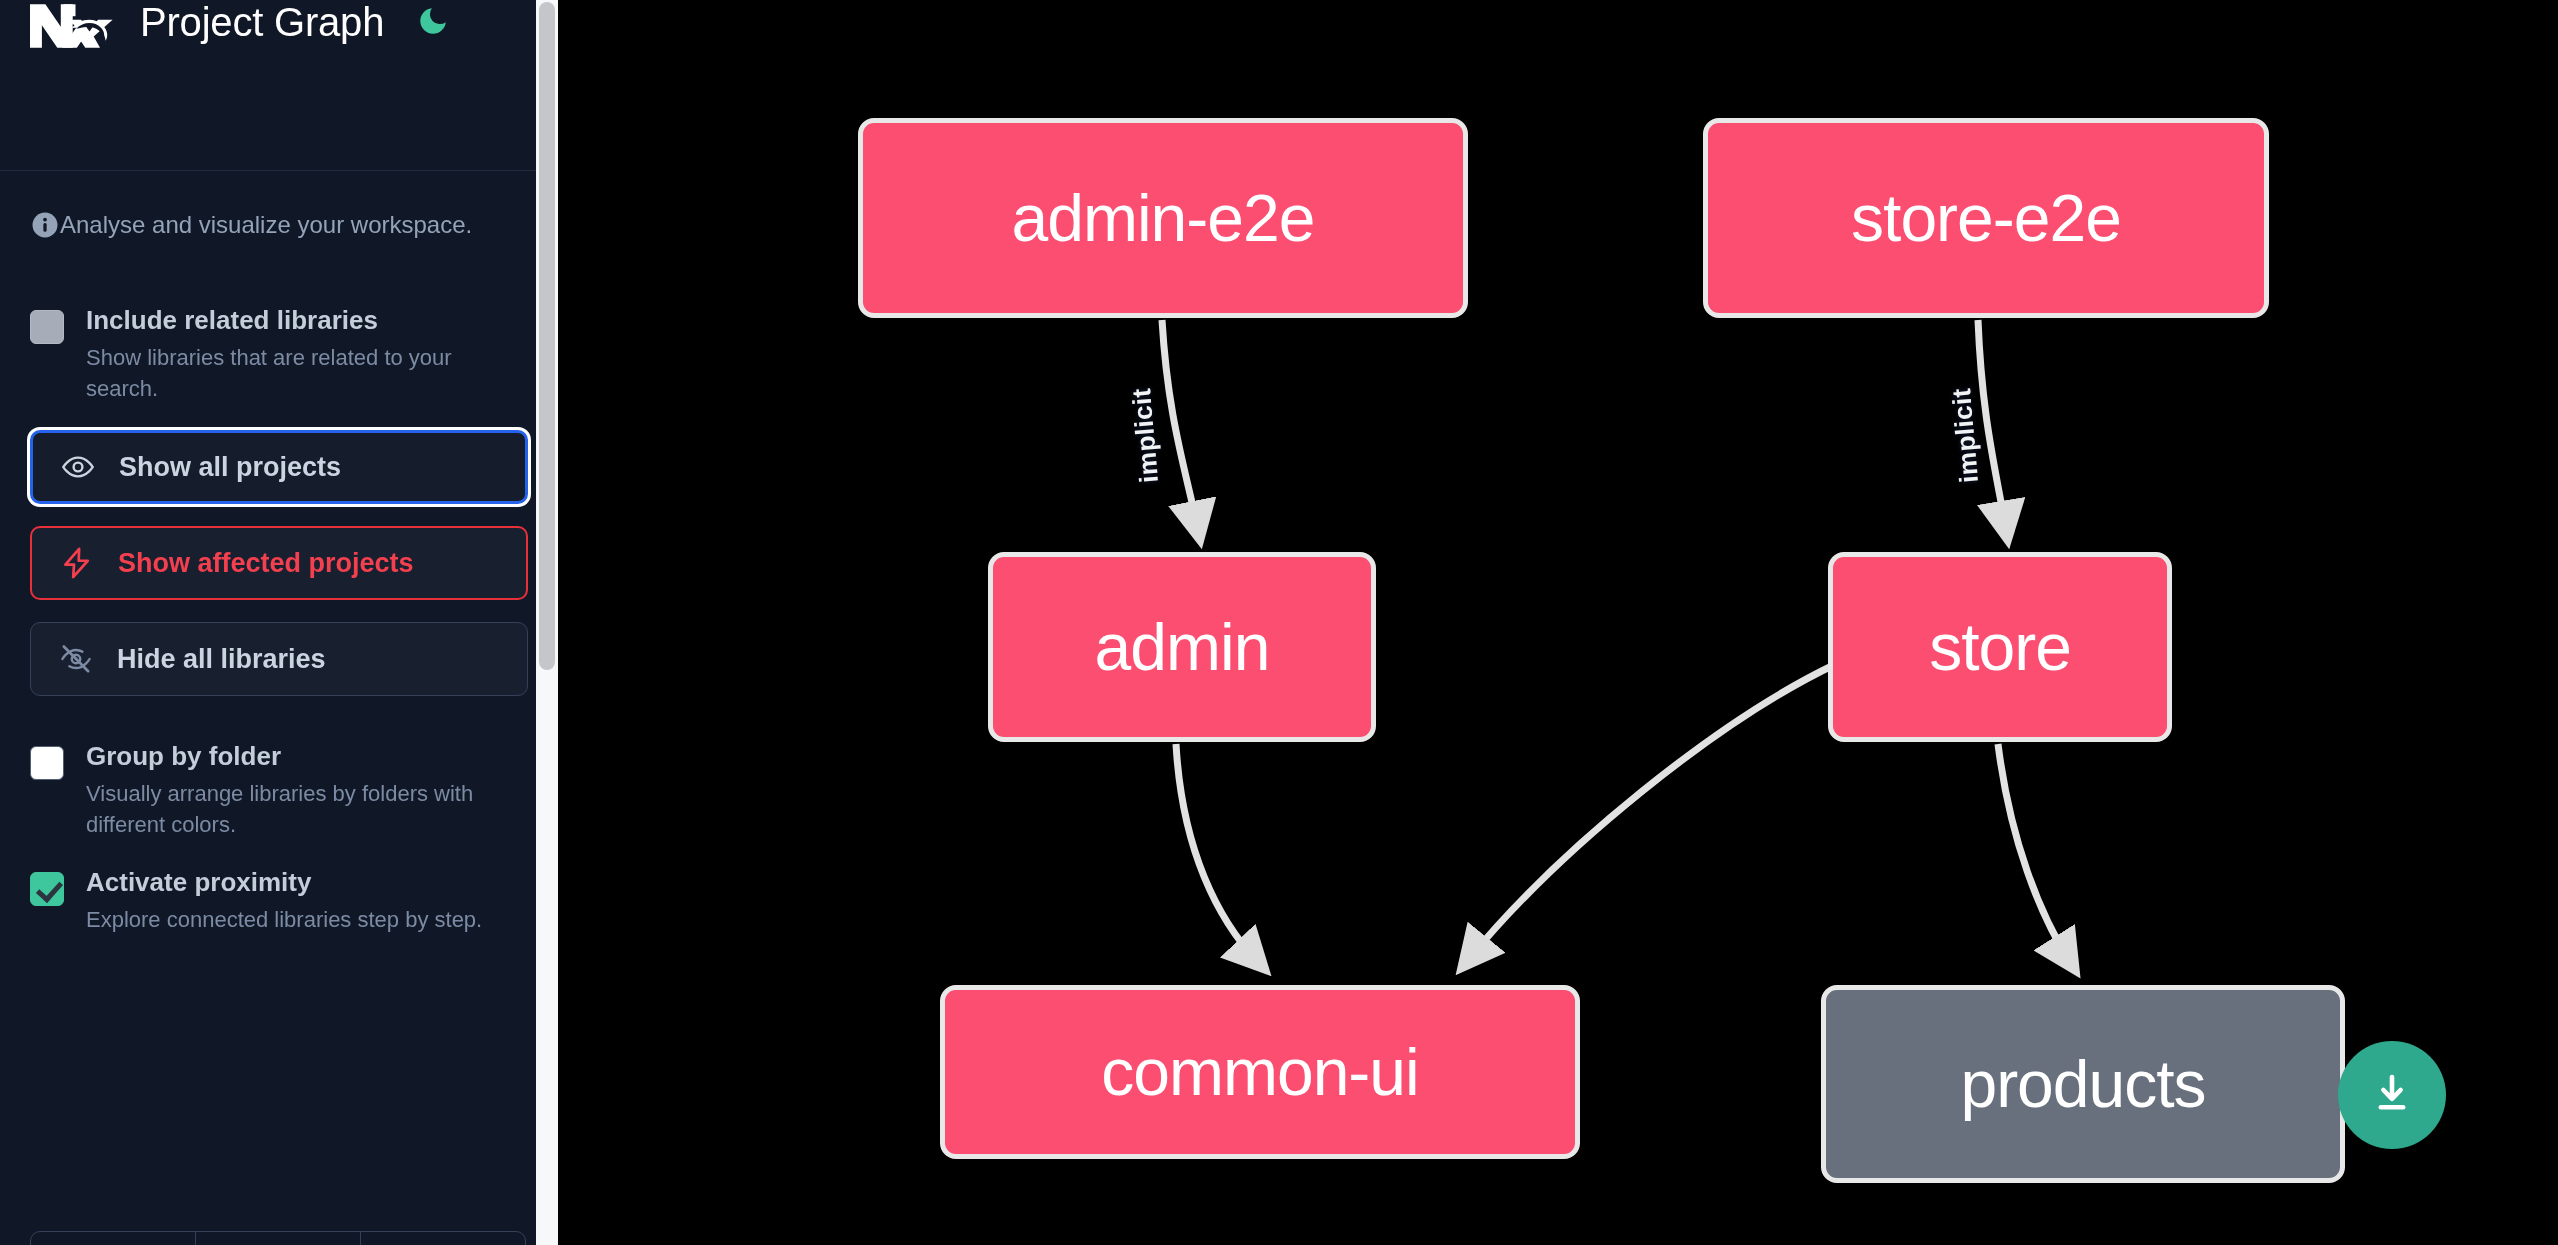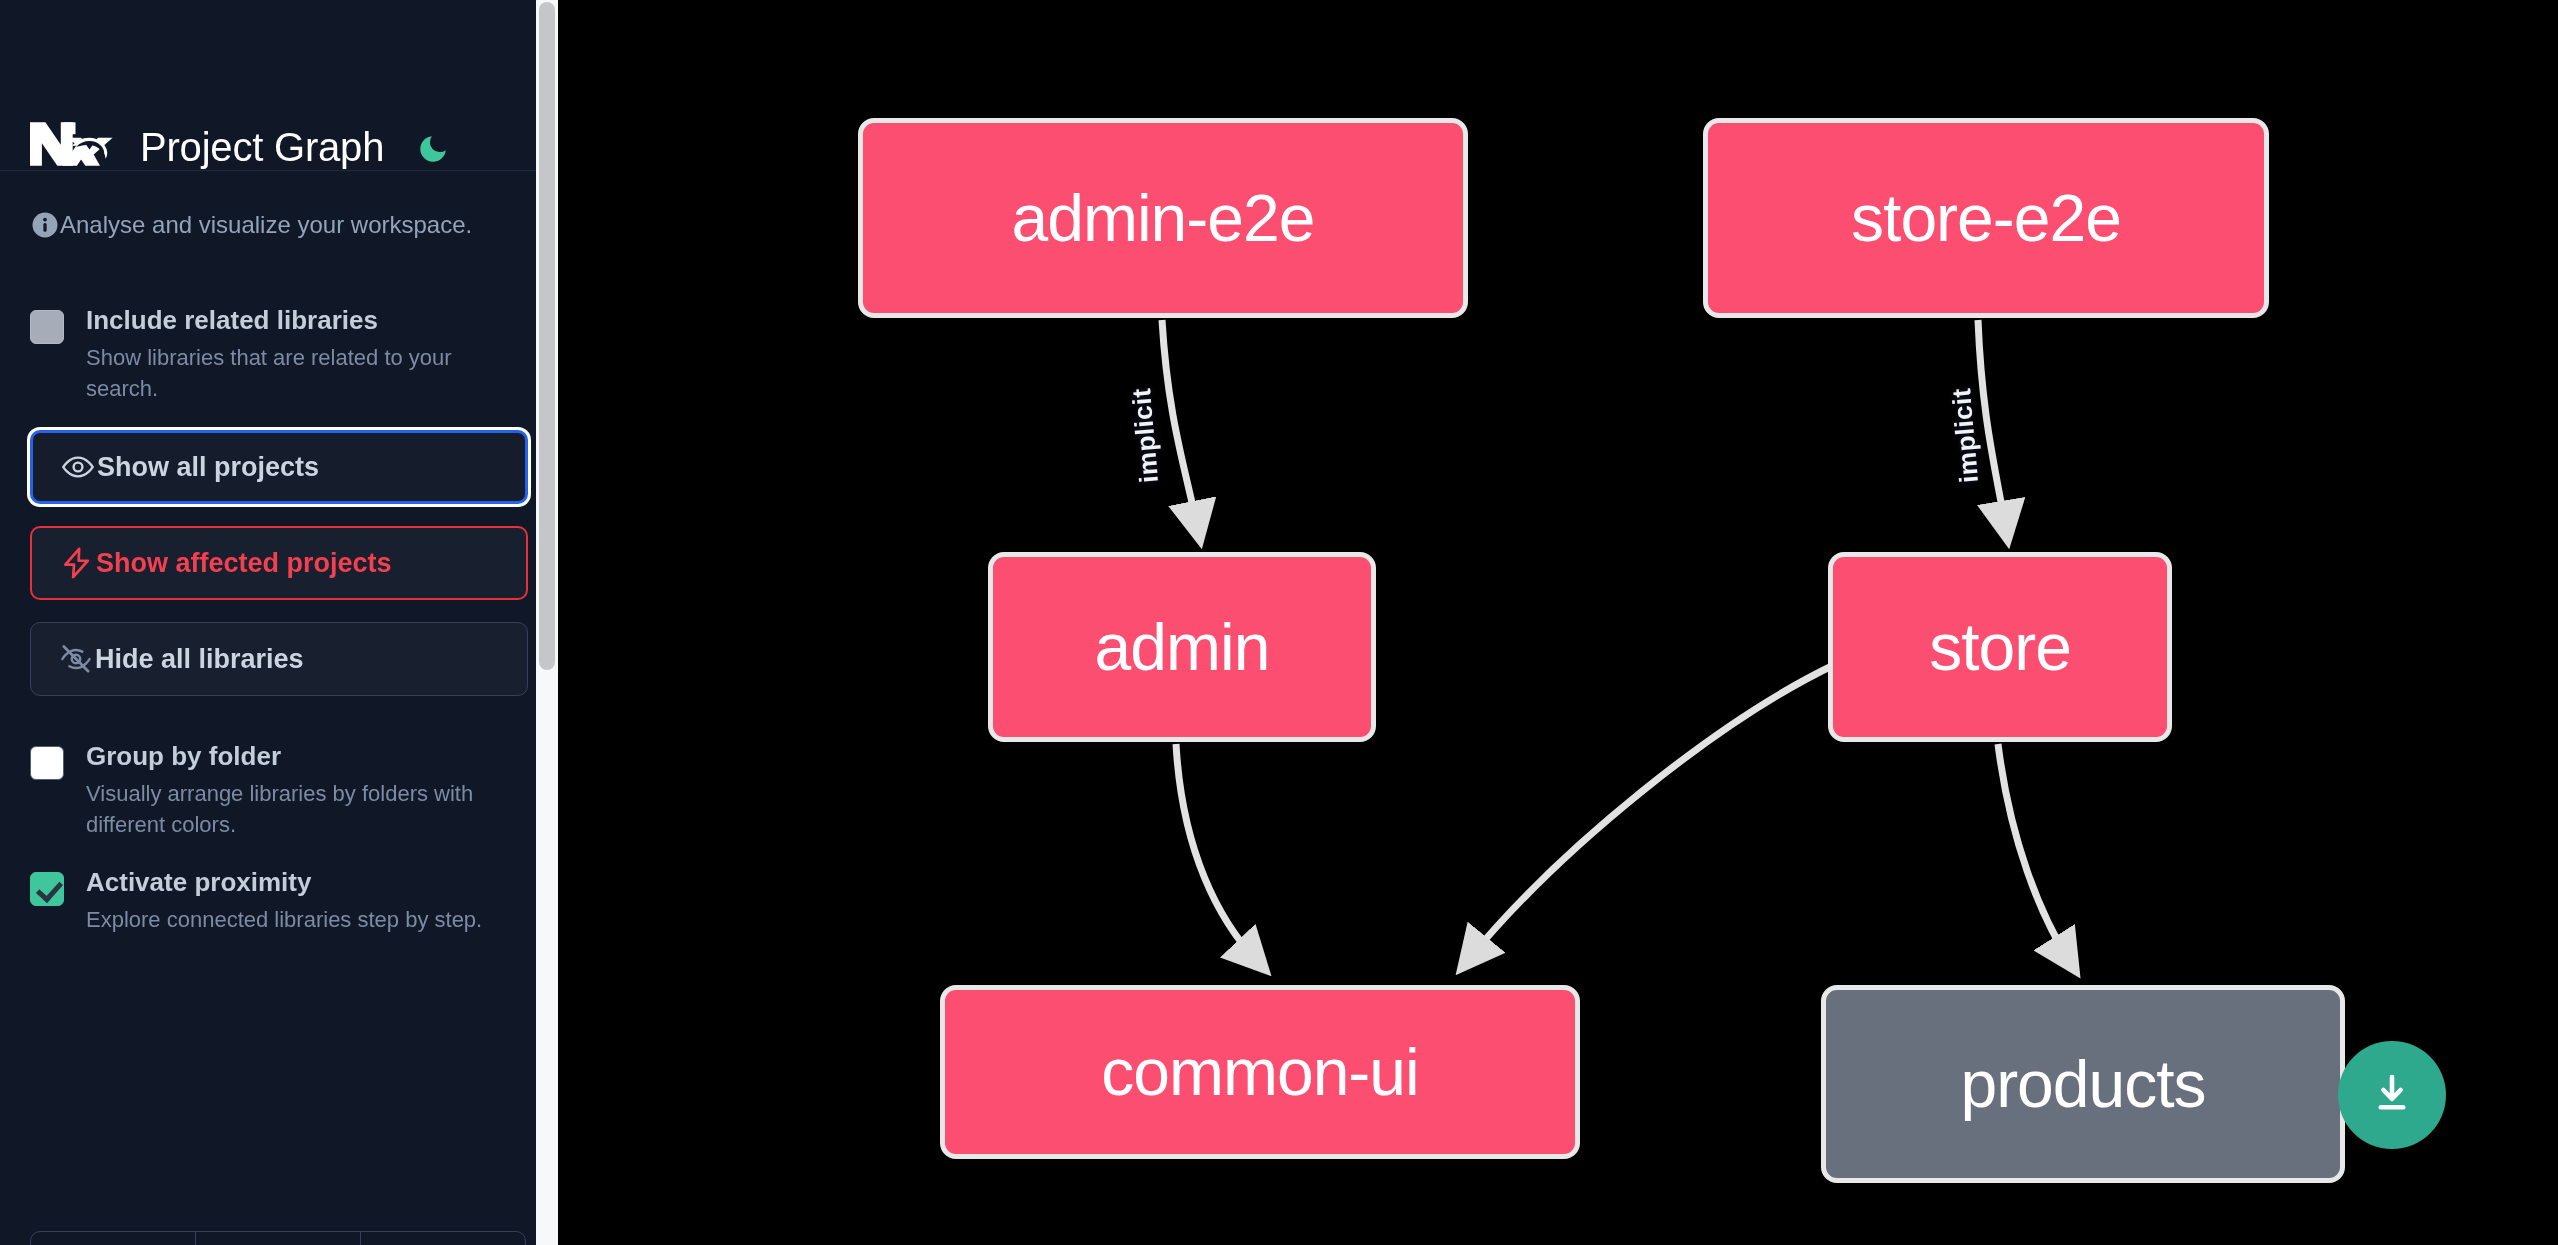--- a/index.html
+++ b/index.html
@@ -16,21 +16,21 @@
     position: relative;
     width: 558px; height: 1245px;
     background: #101828;
     flex: 0 0 558px;
     overflow: hidden;
   }
   .sidebar-inner { width: 558px; padding: 0; }
 
   .brand {
     height: 171px;
-    display: flex; align-items: flex-end;
+    display: flex; align-items: flex-start;
     padding-left: 30px;
     border-bottom: 1px solid #1e2a3d;
   }
   .nx-logo { width: 84px; height: 52px; flex: 0 0 84px; margin-right: 26px; }
   .brand-title {
     color: #ffffff;
     font-size: 40px;
     font-weight: 500;
     letter-spacing: -0.2px;
     white-space: nowrap;
@@ -85,21 +85,21 @@
     left: 11px; top: 4px; width: 10px; height: 19px;
     border: solid #2c3440; border-width: 0 5px 5px 0;
     transform: rotate(42deg);
   }
   .check-title { color: #c3ceda; font-size: 26px; font-weight: 700; line-height: 1.25; }
   .check-desc  { color: #7c8ba3; font-size: 22px; line-height: 1.42; margin-top: 5px; max-width: 452px; }
 
   .btn-group { padding: 26px 30px 0 30px; display: flex; flex-direction: column; gap: 22px; }
   .btn {
     height: 74px; border-radius: 10px;
-    display: flex; align-items: center; 
+    display: flex; align-items: center; gap: 22px;
     padding: 16px 26px;
     background: #18202f;
     border: 1px solid #33415c;
     cursor: pointer;
     font-size: 27px; font-weight: 700;
     color: #cbd5e1;
     font-family: "Liberation Sans", sans-serif;
   }
   .btn.focused {
     border: 3px solid #2563eb;

